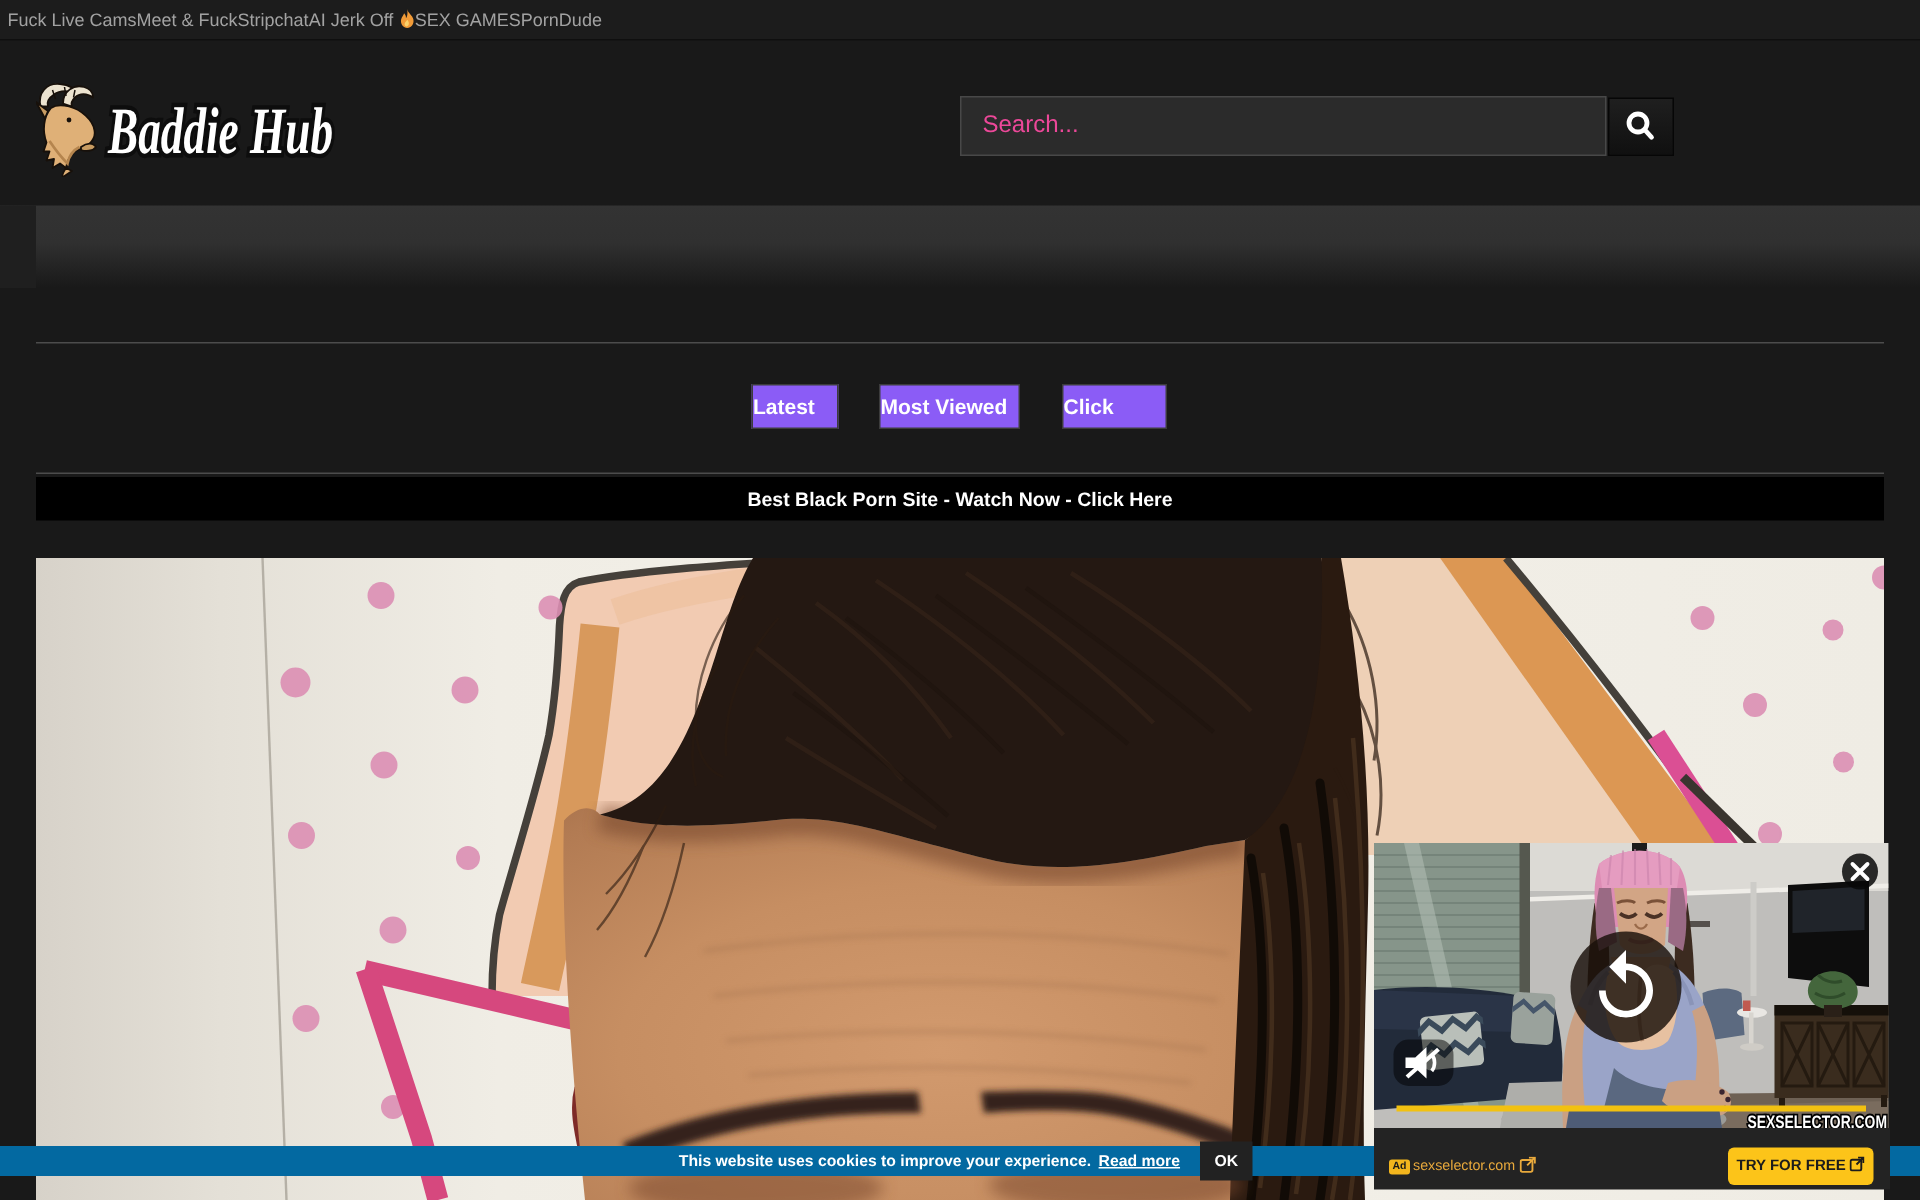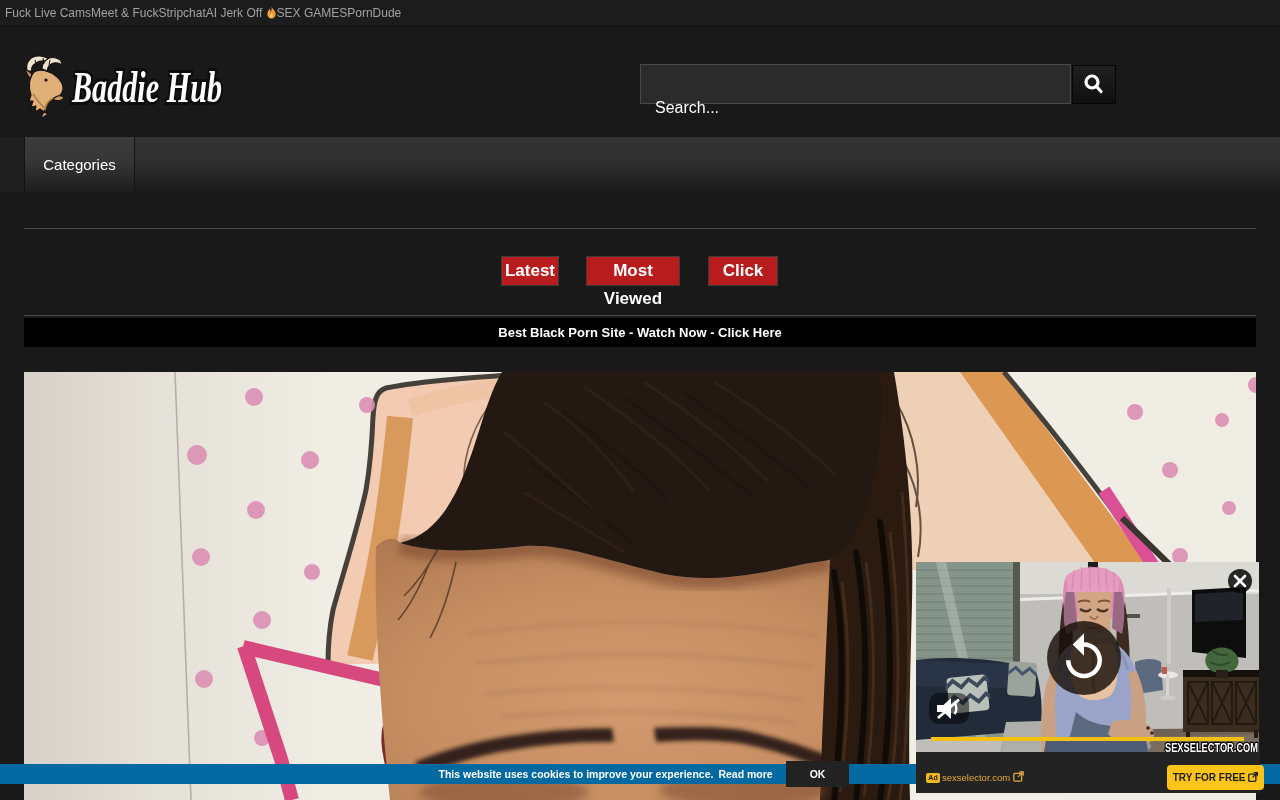--- a/index.html
+++ b/index.html
@@ -7,44 +7,44 @@
     font-family:"Liberation Sans", sans-serif; }
   #topbar { position:absolute; left:0; top:0; width:1280px; height:27px;
     background:#1c1c1c; border-bottom:1px solid #0f0f0f; color:#a2a2a2;
     font-size:12px; line-height:26px; white-space:nowrap; }
   #topbar span.lk { }
   #topbar span.first { margin-left:5px; }
   #header { position:absolute; left:0; top:28px; width:1280px; height:109px; background:#191919; }
   #logo { position:absolute; left:24px; top:26px; width:200px; height:64px; }
   #searchwrap { position:absolute; left:640px; top:36px; width:431px; height:40px;
     background:#2b2b2b; border:1px solid #484848; }
-  #searchwrap .ph { color:#ffffff; font-size:16px; line-height:38px; padding-left:14px;margin-top:24px; }
+  #searchwrap .ph { color:#ec4899; font-size:16px; line-height:38px; padding-left:14px; }
   #searchbtn { position:absolute; left:1072px; top:37px; width:44px; height:39px;
     background:linear-gradient(#1f1f1f,#101010); border:1px solid #060606; }
   #nav { position:absolute; left:0; top:137px; width:1280px; height:55px;
     background:linear-gradient(#333 0%, #303030 45%, #191919 100%); }
   #navcell { position:absolute; left:24px; top:0; width:111px; height:55px;
     background:linear-gradient(#3c3c3c 0%, #363636 45%, #1d1d1d 100%);
     border-left:1px solid #131313; border-right:1px solid #131313;
     color:#fff; font-size:15px; line-height:55px; text-align:center; }
   #content { position:absolute; left:0; top:192px; width:1280px; height:608px; background:#191919; }
   .hr { position:absolute; left:24px; width:1232px; height:1px; background:#4c4c4c; }
-  .tab { position:absolute; top:64px; height:30px; background:#b91c1c;
-    border:1px solid #3c3c3c; color:#fff; font-size:17px; font-weight:bold;
-    line-height:28px; text-align:center; }
+  .tab { position:absolute; top:64px; height:30px; background:#8b5cf6;
+    border:1px solid #3c3c3c; color:#fff; font-size:14px; font-weight:bold;
+    line-height:28px; }
   #banner { position:absolute; left:24px; top:318px; width:1232px; height:29px;
     background:#000; color:#fff; font-size:13px; font-weight:bold;
     line-height:29px; text-align:center; z-index:3; }
   #photo { position:absolute; left:24px; top:372px; width:1232px; height:428px; z-index:2; }
   #vid { position:absolute; left:916px; top:562px; width:343px; height:190px; z-index:9; }
   #adbar { position:absolute; left:916px; top:752px; width:344px; height:41px; background:#232323; z-index:9; }
   #cookie { position:absolute; left:0; top:764px; width:1280px; height:20px;
     background:#0369a1; color:#fff; font-size:10.5px; font-weight:bold; z-index:5;
     display:flex; align-items:center; justify-content:center; padding-left:8px; }
-  #tryfree { position:absolute; left:251px; top:13px; width:97px; height:25px;
+  #tryfree { position:absolute; left:236px; top:13px; width:97px; height:25px;
     background:#fcc419; border-radius:4px; color:#1c1c1c; font-size:10px;
     font-weight:bold; text-align:center; line-height:25px; }
 </style>
 </head>
 <body>
 <div id="topbar">
   <span class="lk first">Fuck Live Cams</span><span class="lk">Meet &amp; Fuck</span><span class="lk">Stripchat</span><span class="lk">AI Jerk Off <svg width="11" height="13" viewBox="0 0 11 13" style="vertical-align:-2px">
         <path d="M5.5,0 C6,3 9,4 9.6,7 C10.2,10 8,12.6 5.5,12.6 C3,12.6 0.8,10 1.4,7 C1.8,5 3,4.4 3.4,2.8 C4.4,4 4.8,5 4.6,6.2 C5.8,5 5.8,2 5.5,0 Z" fill="#f19b38"></path>
         <path d="M5.5,7.2 C6.3,8.2 6.8,9 6.5,10.2 C6.2,11.4 5,12 4.3,11.4 C3.6,10.8 3.6,9.6 4.2,8.8 C4.7,8.2 5.2,7.8 5.5,7.2 Z" fill="#fbd26b"></path>
       </svg></span><span class="lk">SEX GAMES</span><span class="lk">PornDude</span>
@@ -73,21 +73,20 @@
         <g stroke="#fff" stroke-width="3.2" fill="none" stroke-linecap="round">
           <circle cx="19" cy="16" r="6"></circle>
           <line x1="23.5" y1="20.5" x2="28" y2="25.5"></line>
         </g>
       </svg>
   </div>
 </div>
 
 <div id="nav">
     <div style="position:absolute;left:0;top:0;width:24px;height:55px;background:#1f1f1f;"></div>
-    <div id="navcell">Categories</div>
   </div>
 
 <div id="content">
   <div class="hr" style="top:36px"></div>
   <div class="tab" style="left:501px; width:58px;">Latest</div>
   <div class="tab" style="left:586px; width:94px;">Most Viewed</div>
   <div class="tab" style="left:708px; width:70px;">Click</div>
   <div class="hr" style="top:123px"></div>
 </div>
 
@@ -361,15 +360,15 @@
   <div id="tryfree">TRY FOR FREE <svg width="10" height="10" viewBox="0 0 14 14" style="vertical-align:-1px">
         <g stroke="#1c1c1c" stroke-width="1.8" fill="none">
           <rect x="1" y="3" width="10" height="10" rx="1.5"></rect>
           <path d="M8,1 h5 v5 M13,1 L6.5,7.5"></path>
         </g>
       </svg></div>
 </div>
 
 <div id="cookie">
   <span>This website uses cookies to improve your experience.</span>
-  <span style="margin-left:5px;">Read more</span>
-  <span style="background:#222; padding:7px 24px; margin-left:13px;">OK</span>
+  <span style="text-decoration:underline; margin-left:5px;">Read more</span>
+  <span style="background:#222; padding:7px 10px; margin-left:13px;">OK</span>
 </div>
 
 </body></html>

